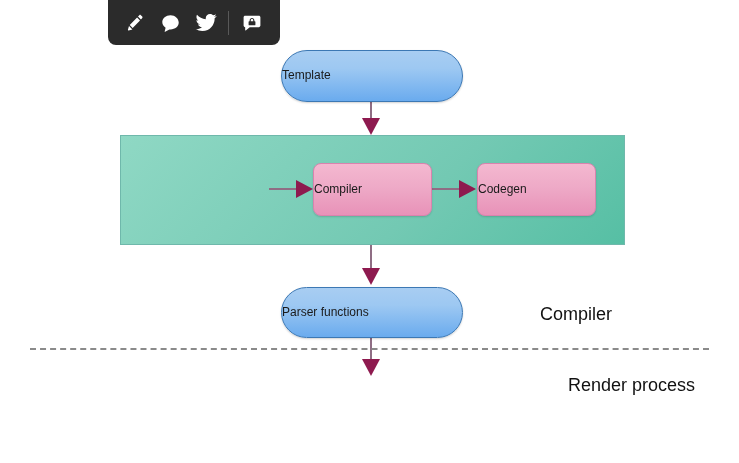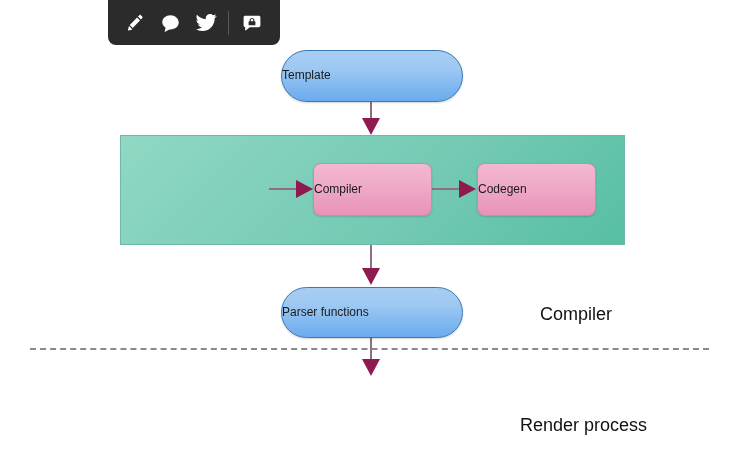--- a/index.html
+++ b/index.html
@@ -211,15 +211,15 @@
     <span>Codegen</span>
   </div>
 
   <div class="node pill" style="left:281px; top:287px; width:182px; height:51px;">
     <span>Parser functions</span>
   </div>
 
 
   <div class="caption" style="left:540px; top:304px;">Compiler</div>
 
-  <div class="caption" style="left:520px; top:375px;margin-top:40px;">Render process</div>
+  <div class="caption" style="left:568px; top:375px;">Render process</div>
 
 </div>
 
 </body></html>

